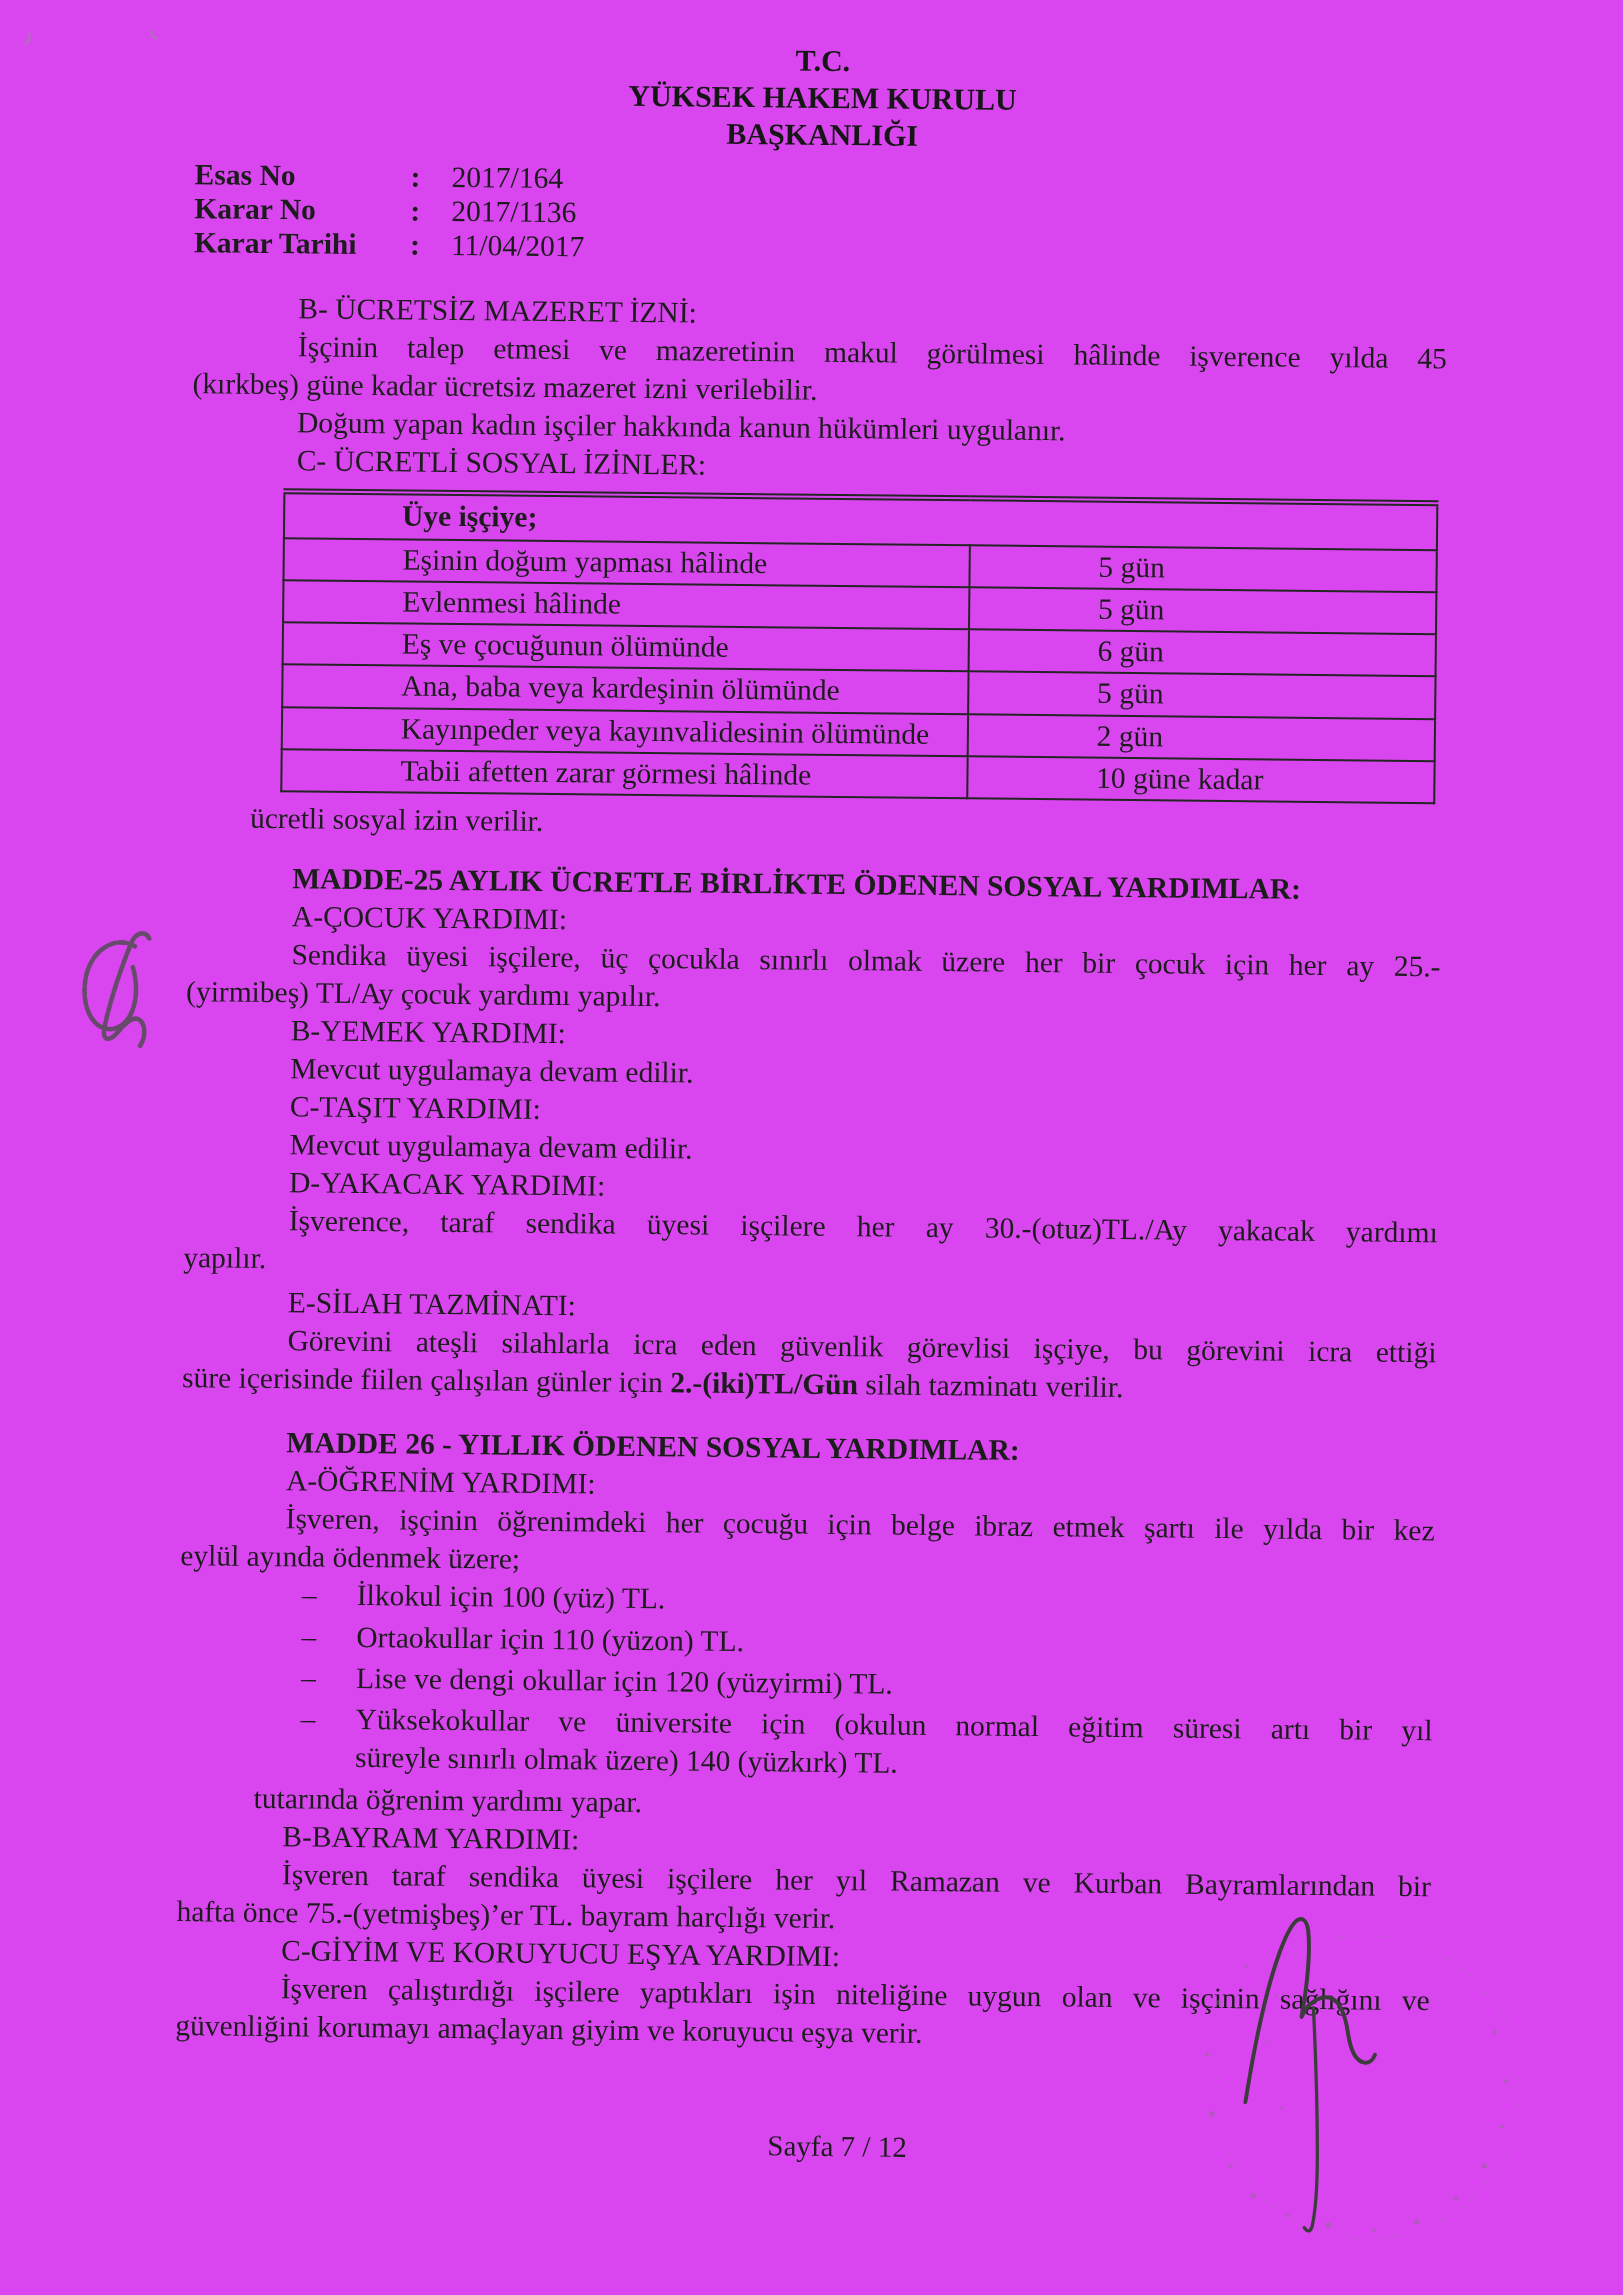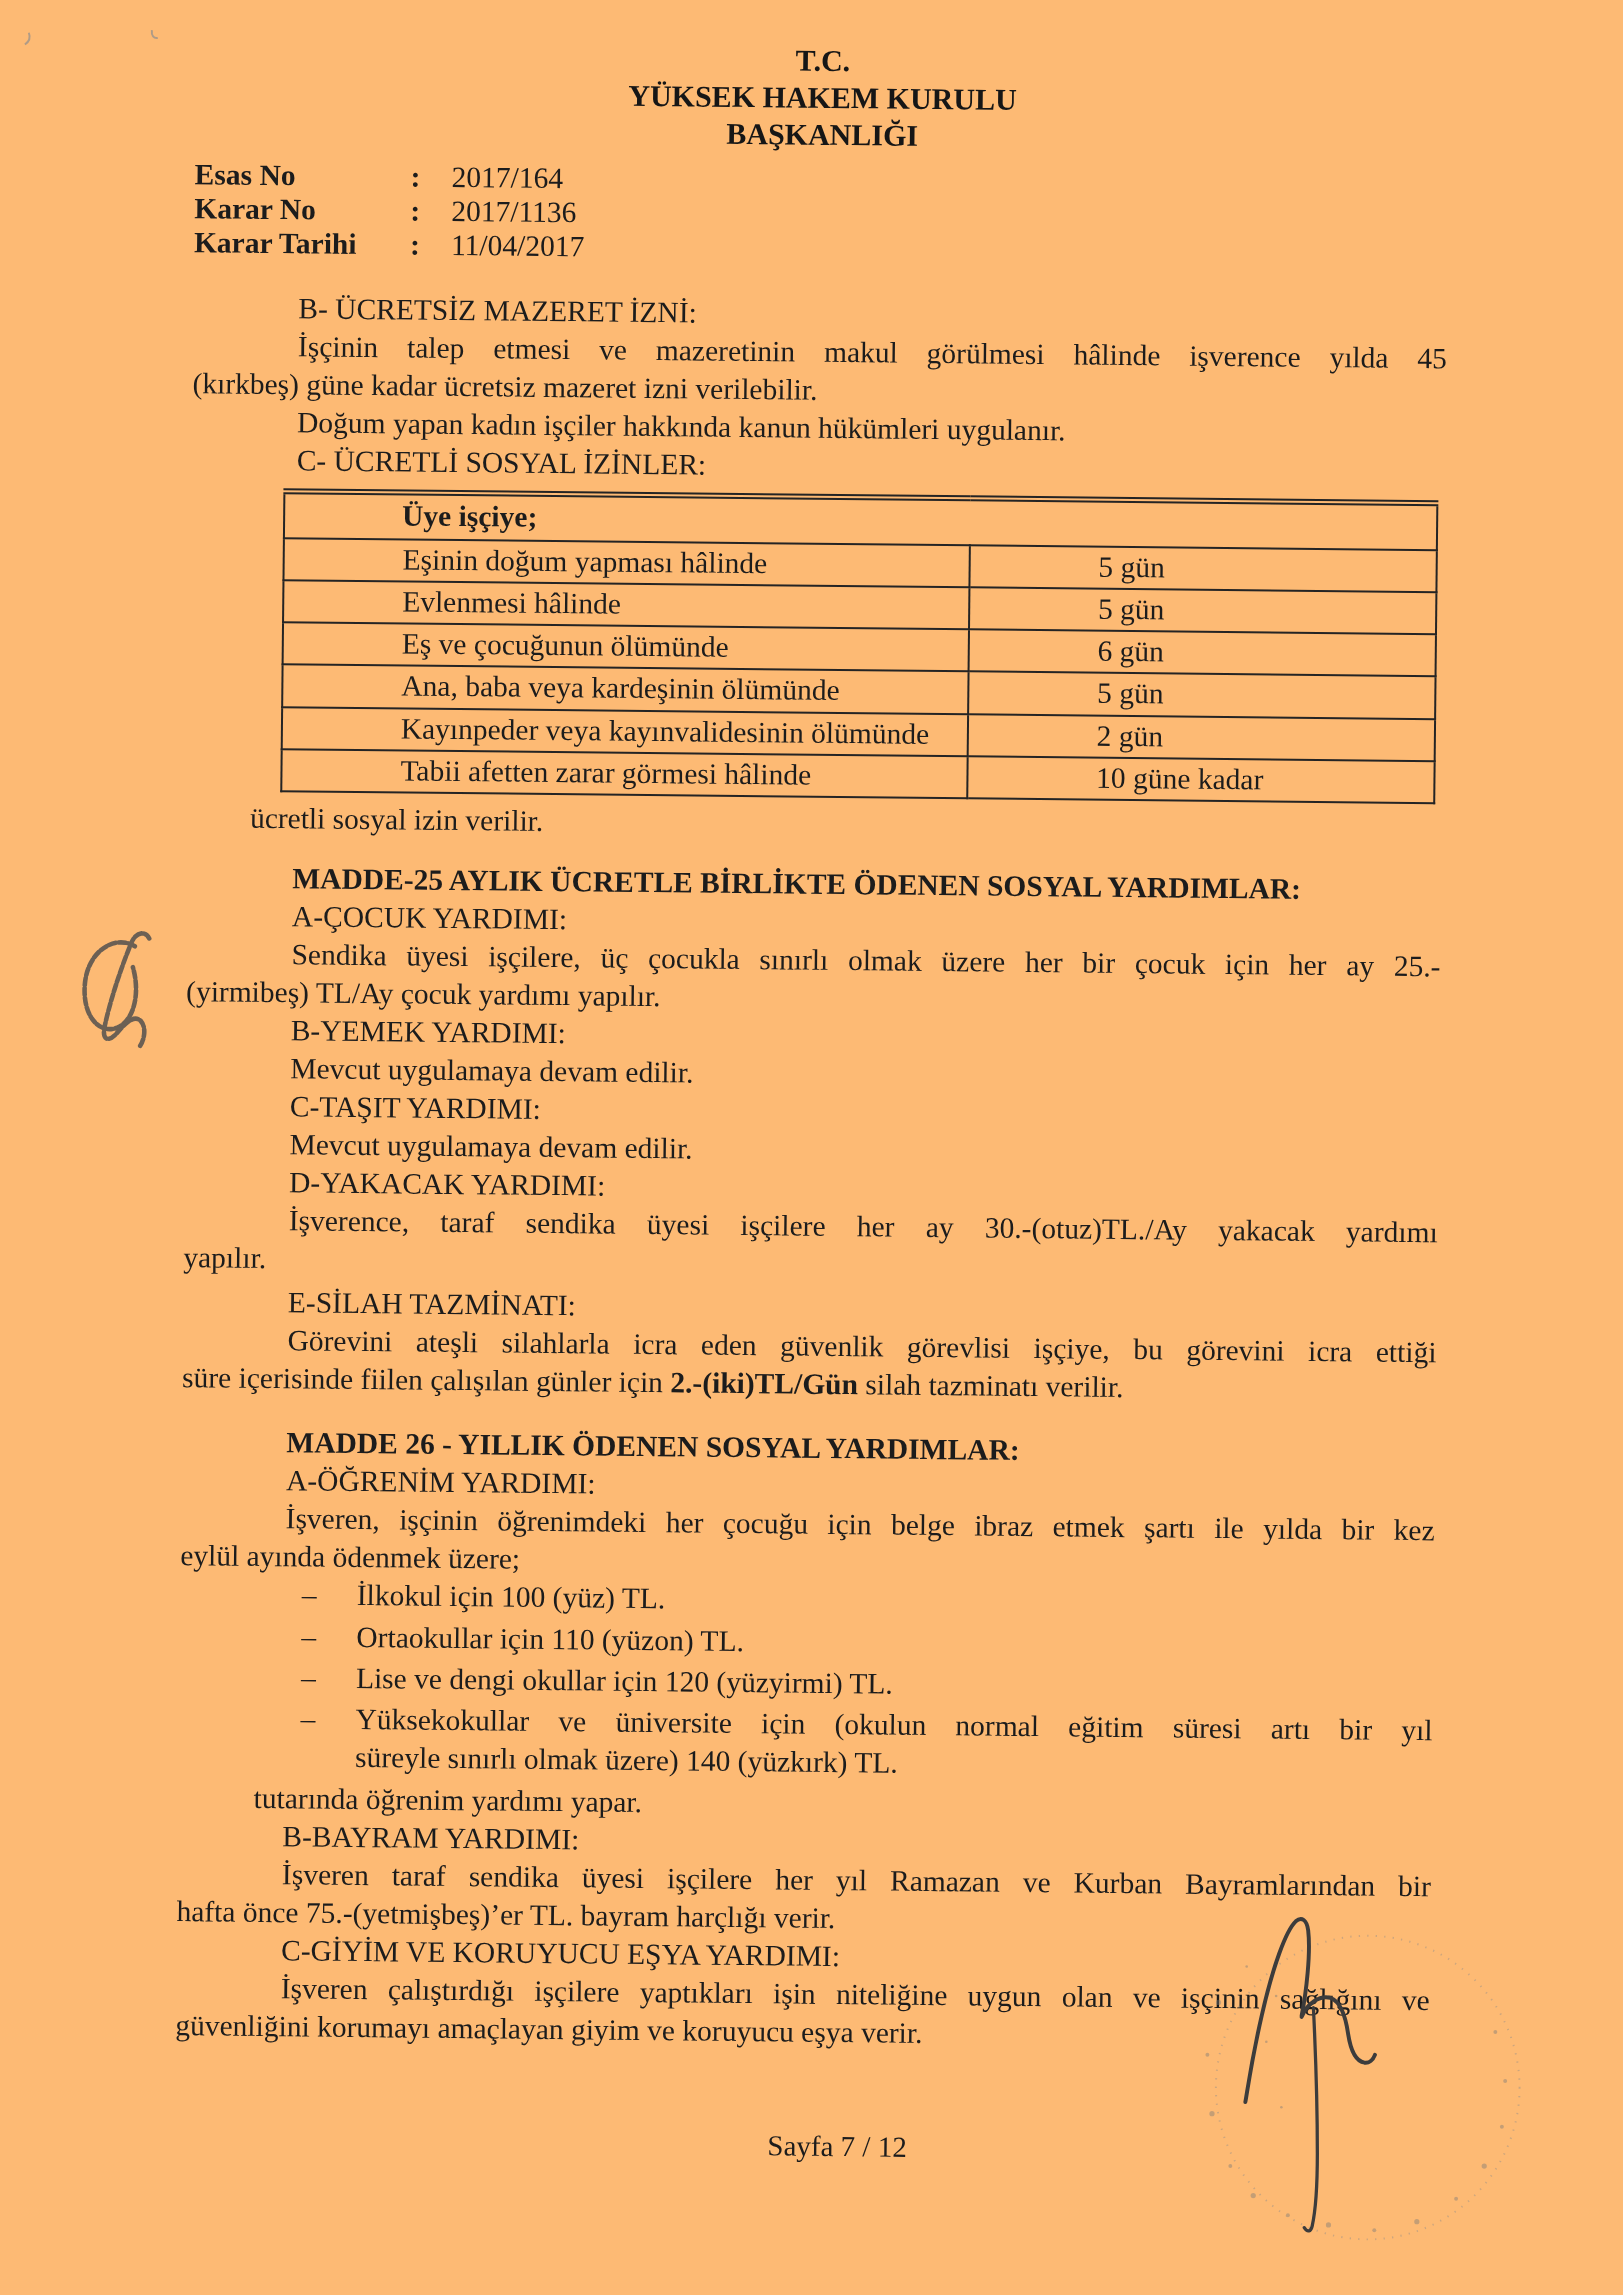--- a/index.html
+++ b/index.html
@@ -1,19 +1,19 @@
 <!DOCTYPE html>
 <html style="font-size:10.5px"><head>
 <meta charset="utf-8">
 <style>
   html,body{margin:0;padding:0;background:#ffffff;}
   .page{
     position:relative;
     width:1623px;height:2295px;
-    background:#fdba74;
+    background:#d946ef;
     font-family:"Liberation Serif", serif;
     color:#1c1c1c;
     overflow:hidden;
   }
   .tilt{
     position:absolute;inset:0;
     padding:34px 173px 0 196px;
     box-sizing:border-box;
     transform:rotate(0.6deg);
     transform-origin:79px 52px;

